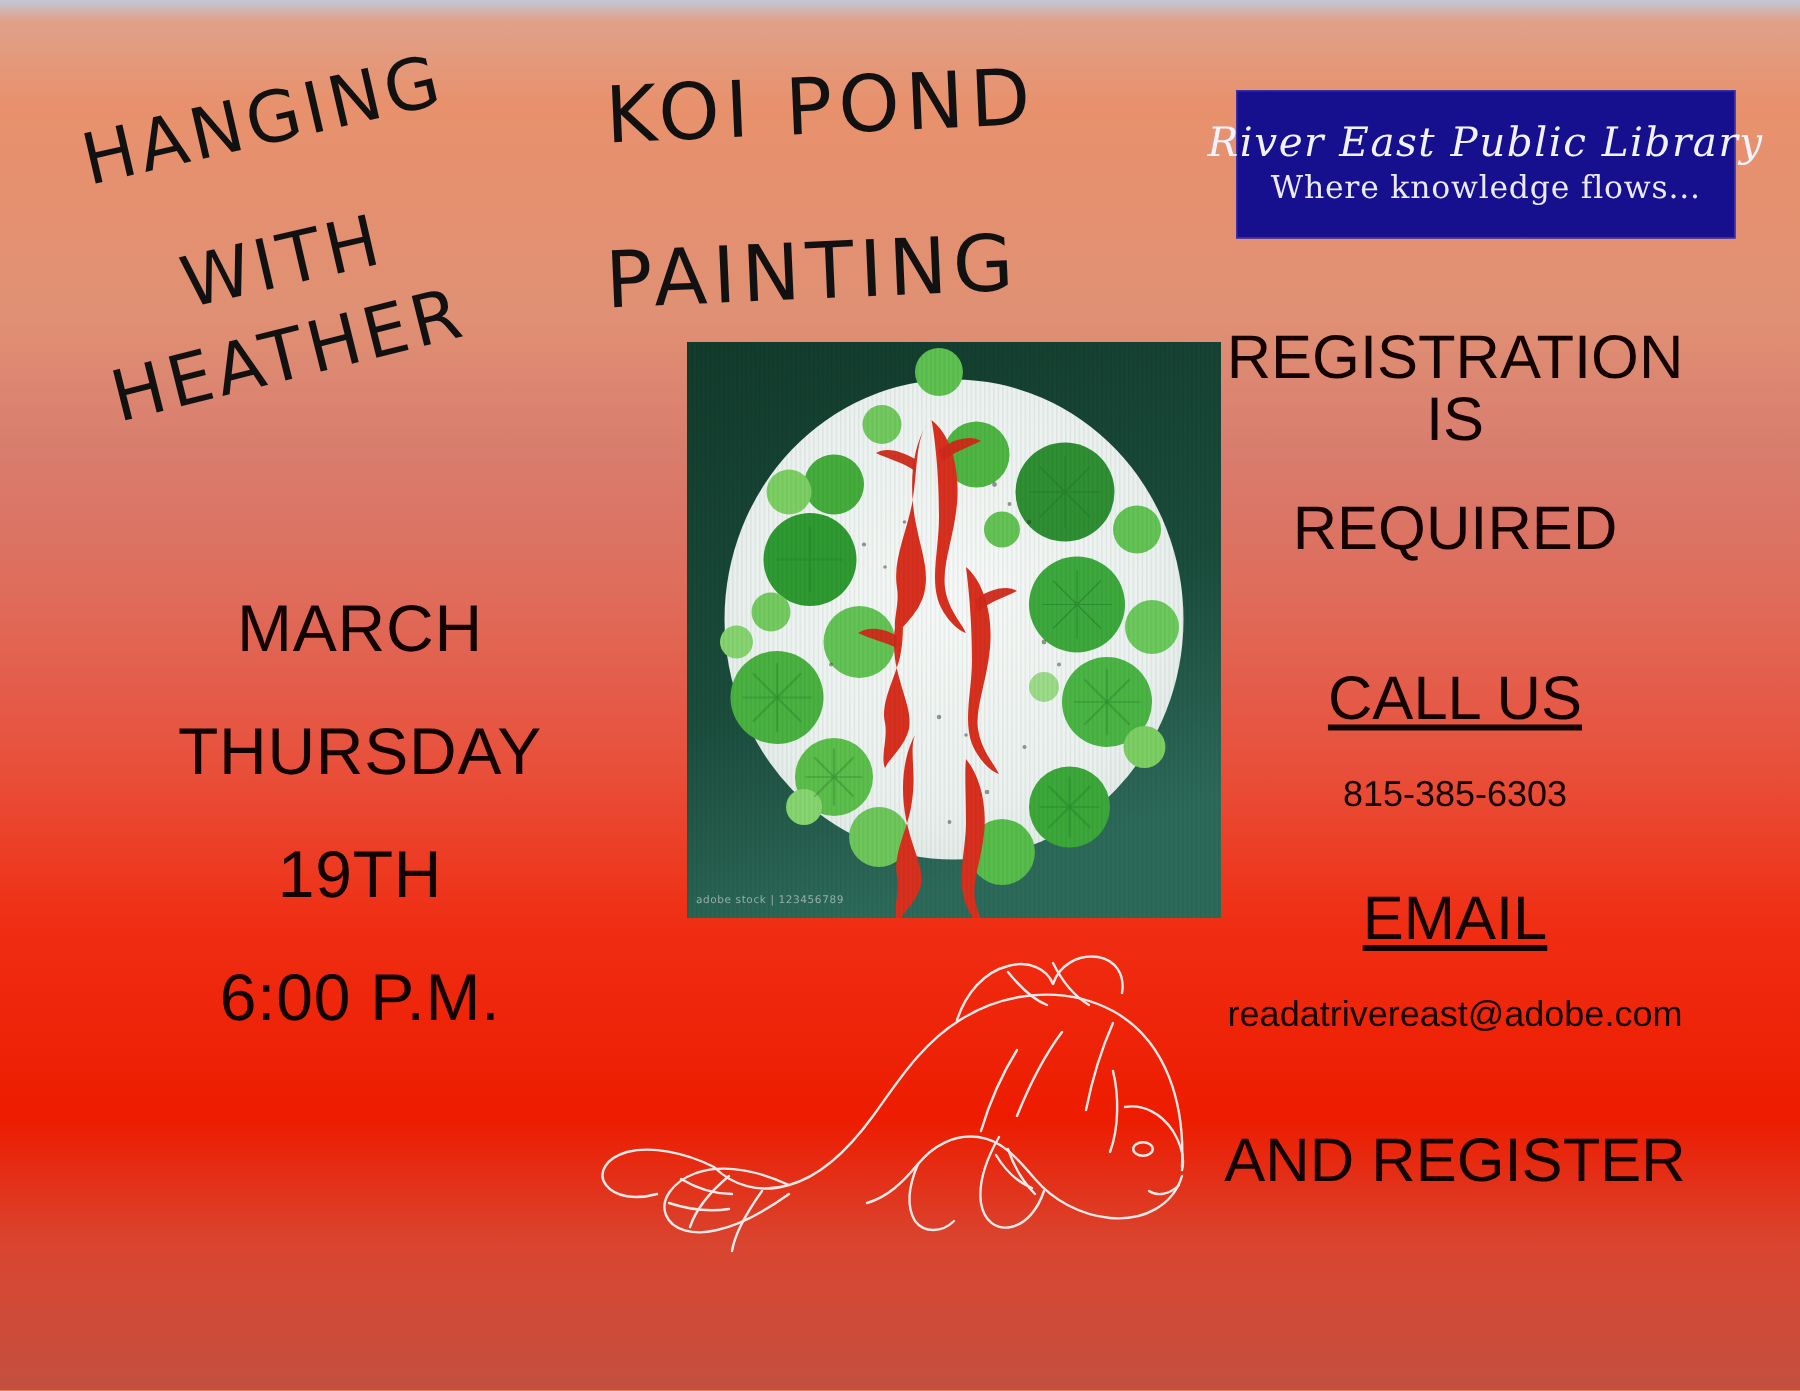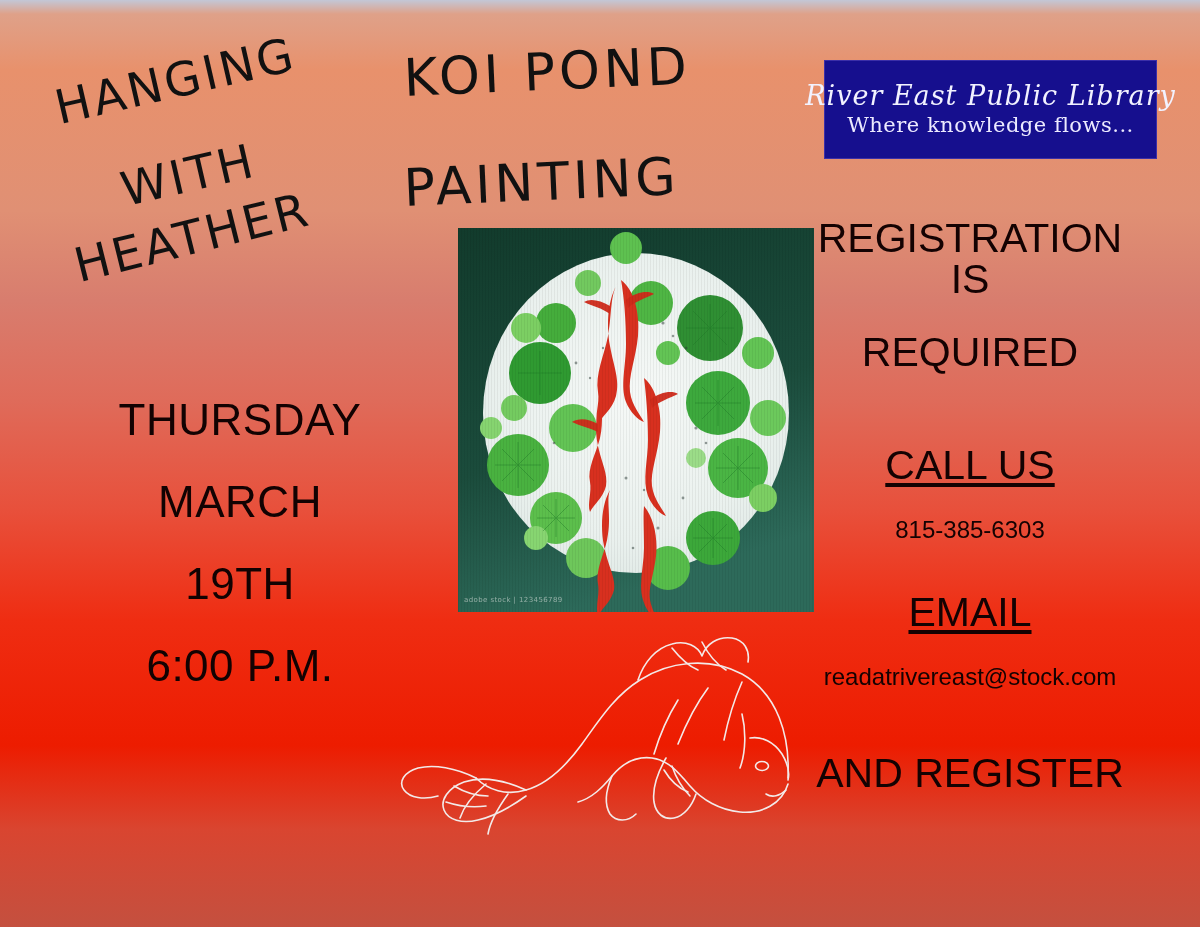--- a/index.html
+++ b/index.html
@@ -119,22 +119,22 @@
 
   <div class="hand" id="hw-koipond">KOI POND</div>
   <div class="hand" id="hw-painting">PAINTING</div>
 
   <div id="logo-box">
     <div id="logo-name">River East Public Library</div>
     <div id="logo-tagline">Where knowledge flows...</div>
   </div>
 
   <div id="date-block">
+    <div>MARCH</div>
     <div>THURSDAY</div>
-    <div>MARCH</div>
     <div>19TH</div>
     <div>6:00 P.M.</div>
   </div>
 
   <div id="info-col">
     <div class="info-line">REGISTRATION IS</div>
     <div class="gap-sm"></div>
     <div class="info-line">REQUIRED</div>
 
     <div class="gap-lg"></div>
@@ -144,21 +144,21 @@
     </div>
     <div class="gap-sm"></div>
     <div class="info-line" id="phone">815-385-6303</div>
 
     <div class="gap-md"></div>
 
     <div class="info-line">
       <span class="u">EMAIL</span>
     </div>
     <div class="gap-sm"></div>
-    <div class="info-line" id="email-addr">readatrivereast@stock.com</div>
+    <div class="info-line" id="email-addr">readatrivereast@adobe.com</div>
 
     <div class="gap-sm"></div>
 
     <div class="gap-sm"></div>
     <div class="info-line">AND REGISTER</div>
   </div>
 
   <div id="painting">
     <svg viewBox="0 0 356 384" preserveAspectRatio="none">
       <defs>

